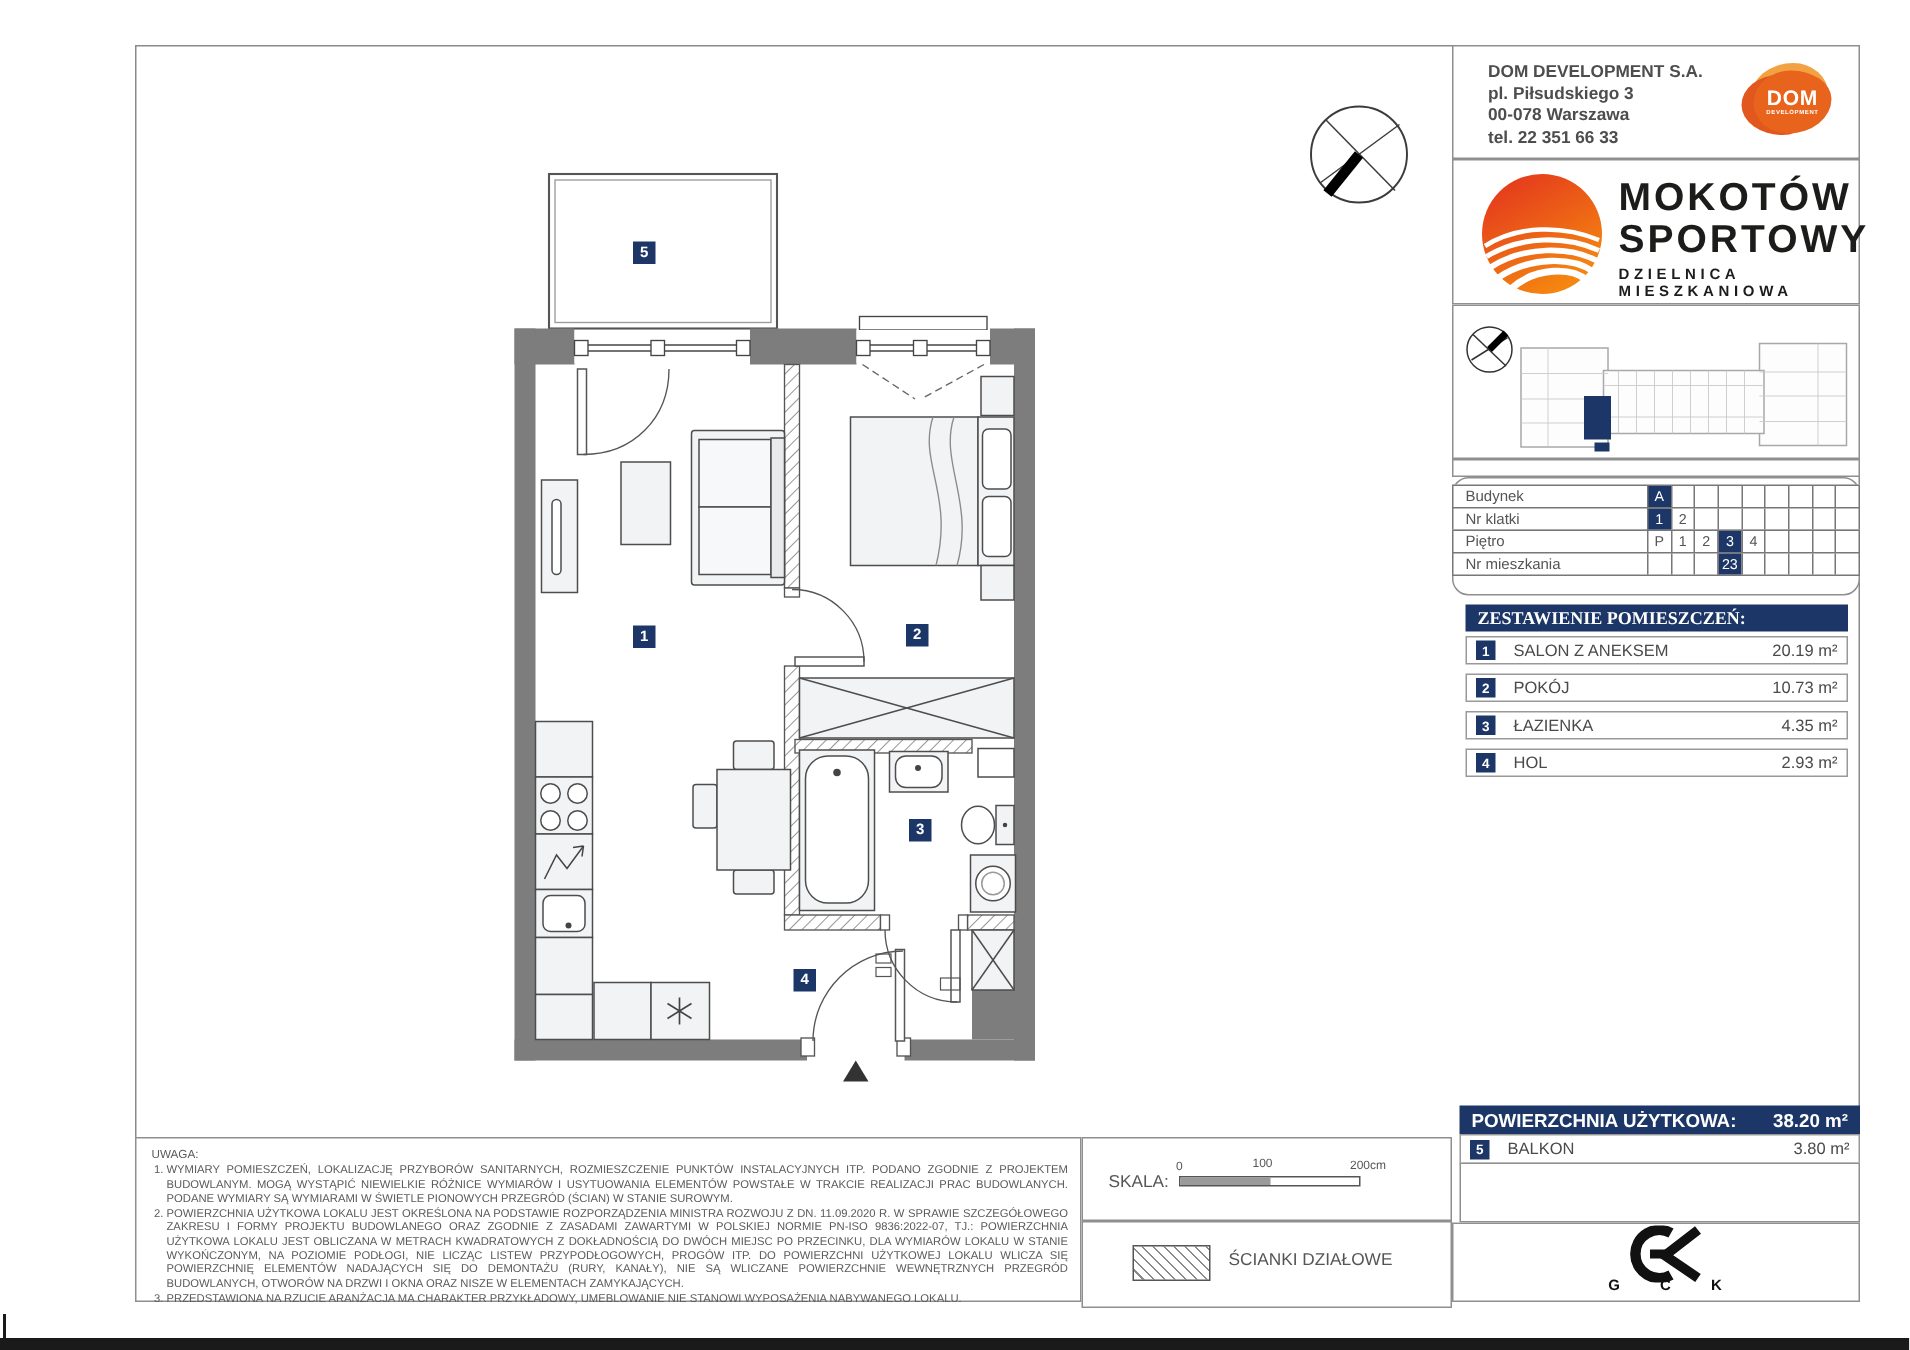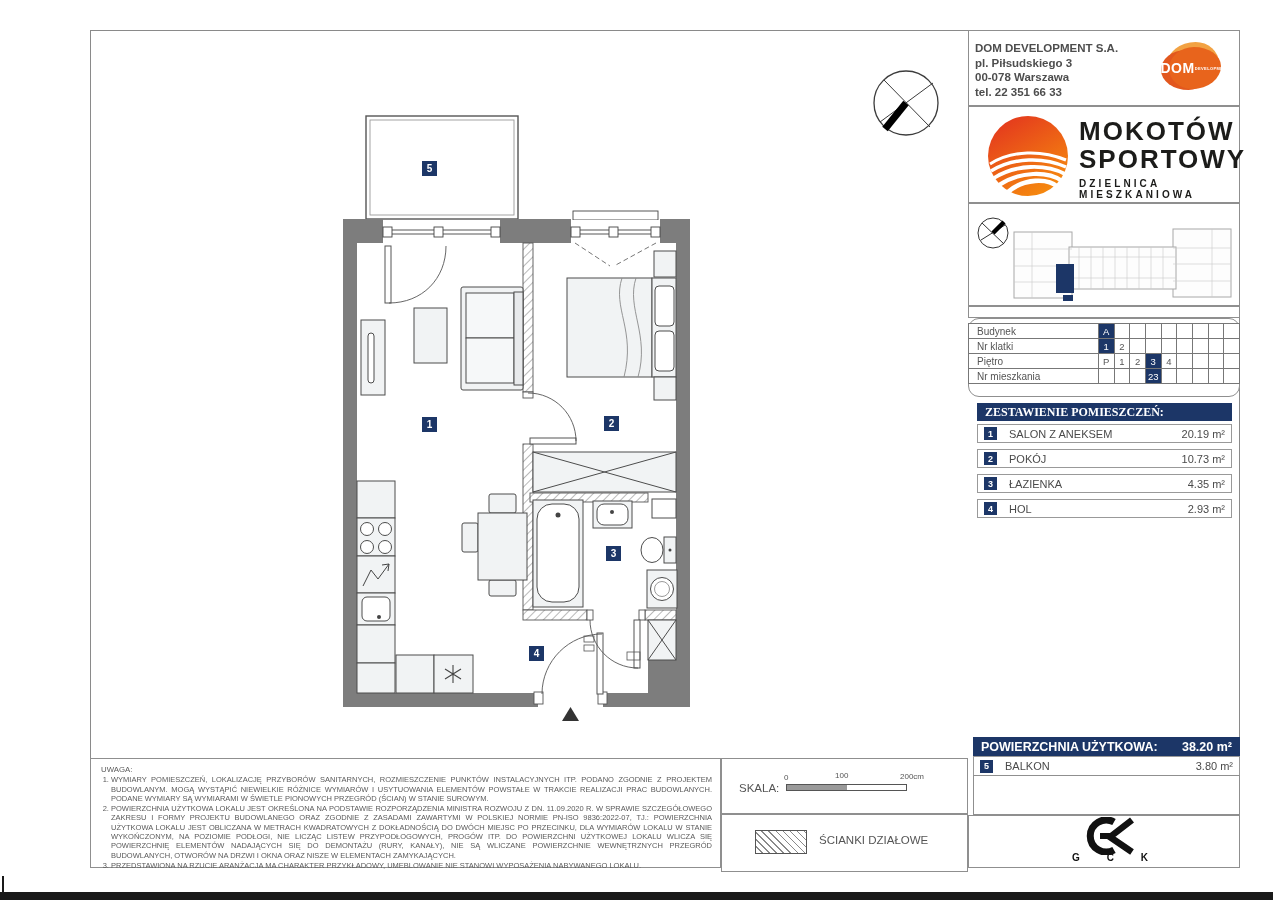--- a/index.html
+++ b/index.html
@@ -7,21 +7,21 @@
         font-family:"Liberation Sans",sans-serif;color:#4d4d4d;}
   .abs{position:absolute;box-sizing:border-box;}
   .box{position:absolute;box-sizing:border-box;border:1px solid #8f8f8f;background:#fff;}
 
   
   .contact-line{font-weight:bold;font-size:11.5px;line-height:14.5px;color:#4d4d4d;}
   .dom-logo{position:absolute;right:14px;top:11px;width:64px;height:50px;}
   .blob1{position:absolute;left:6px;top:0;width:52px;height:42px;background:#f2a243;border-radius:55% 45% 50% 50%/55% 50% 50% 45%;}
   .blob2{position:absolute;left:0;top:8px;width:50px;height:40px;background:#e2571e;border-radius:50% 50% 45% 55%/50% 45% 55% 50%;}
   .blob3{position:absolute;left:8px;top:5px;width:52px;height:42px;background:#e8641c;border-radius:48% 52% 55% 45%/52% 45% 55% 48%;
-         display:flex;flex-direction:row;align-items:center;justify-content:center;}
+         display:flex;flex-direction:column;align-items:center;justify-content:center;}
   .dom-word{color:#fff;font-weight:bold;font-size:14px;letter-spacing:.5px;line-height:13px;}
   .dom-sub{color:#fff;font-weight:bold;font-size:4px;letter-spacing:.4px;}
   .brand-line{font-weight:bold;color:#1c1c1a;font-size:26px;letter-spacing:2px;line-height:28px;}
   .brand-tag{font-weight:bold;color:#1c1c1a;font-size:10px;letter-spacing:3.1px;}
 
   
   .ui-row{display:flex;height:16px;box-sizing:border-box;border:1px solid #777;margin-top:-1px;background:#fff;}
   .ui-label{width:130px;font-size:10px;color:#555;padding-left:8px;display:flex;align-items:center;}
   .ui-cell{width:15.8px;border-left:1px solid #777;font-size:9.5px;color:#555;display:flex;align-items:center;justify-content:center;}
   .ui-cell.hl{background:#1c3667;color:#fff;}
@@ -232,21 +232,21 @@
 
   <div id="plan-badges">
       <div class="badge" style="left: 422px; top: 161px;">5</div>
       <div class="badge" style="left: 422px; top: 417px;">1</div>
       <div class="badge" style="left: 604px; top: 416px;">2</div>
       <div class="badge" style="left: 606px; top: 546px;">3</div>
       <div class="badge" style="left: 529px; top: 646px;">4</div>
     </div>
 
   <div class="box" style="left:968px;top:30px;width:272px;height:76px;">
-    <div style="position:absolute;left:6px;top:10px;">
+    <div style="position:absolute;left:23px;top:10px;">
       <div class="contact-line">DOM DEVELOPMENT S.A.</div>
       <div class="contact-line">pl. Piłsudskiego 3</div>
       <div class="contact-line">00-078 Warszawa</div>
       <div class="contact-line">tel. 22 351 66 33</div>
     </div>
     <div class="dom-logo">
       <div class="blob1"></div>
       <div class="blob2"></div>
       <div class="blob3">
         <div class="dom-word">DOM</div>

